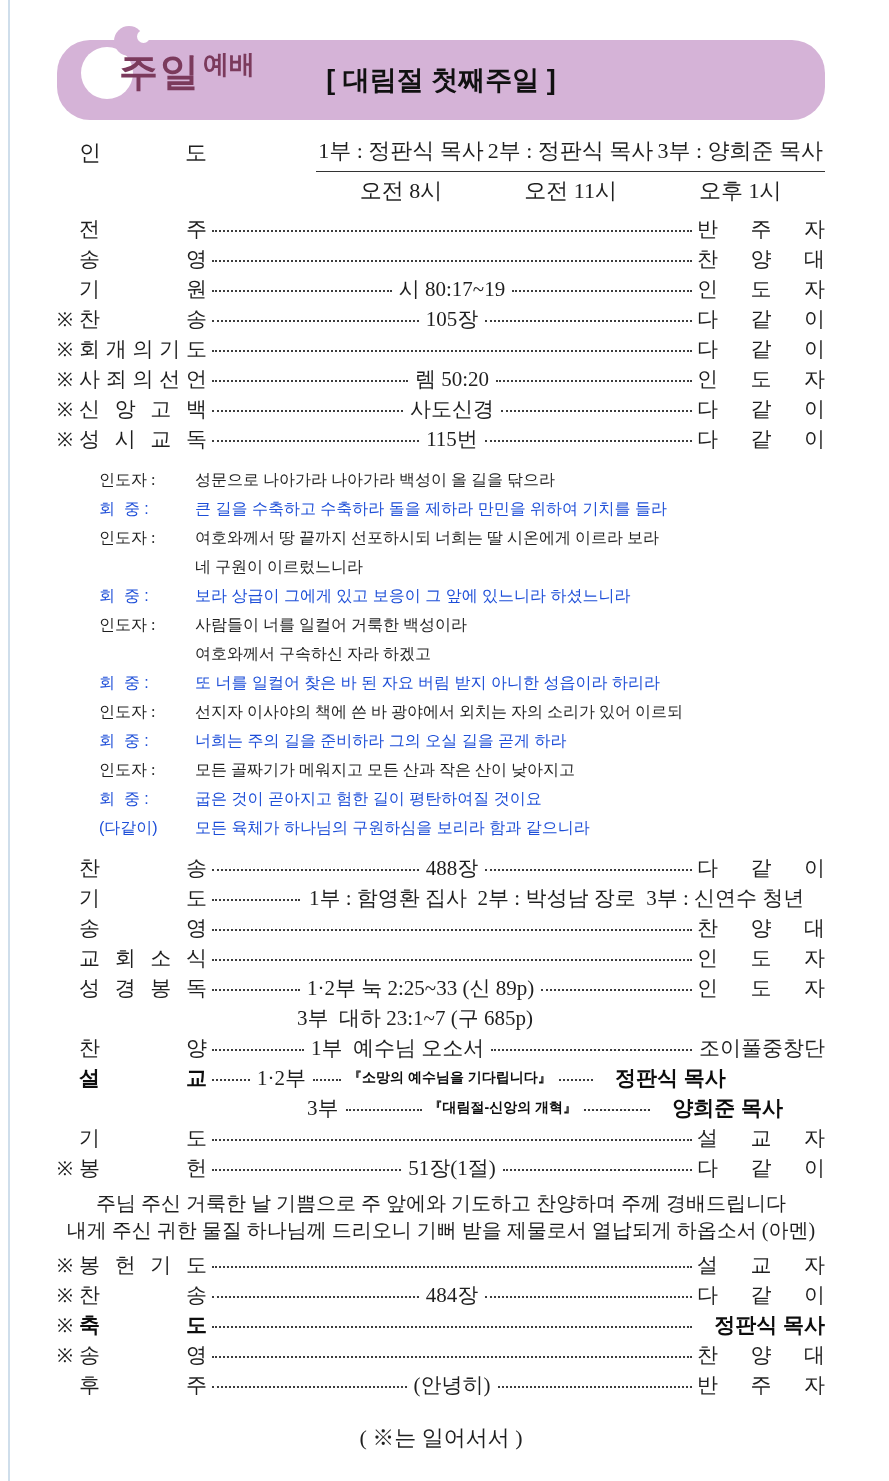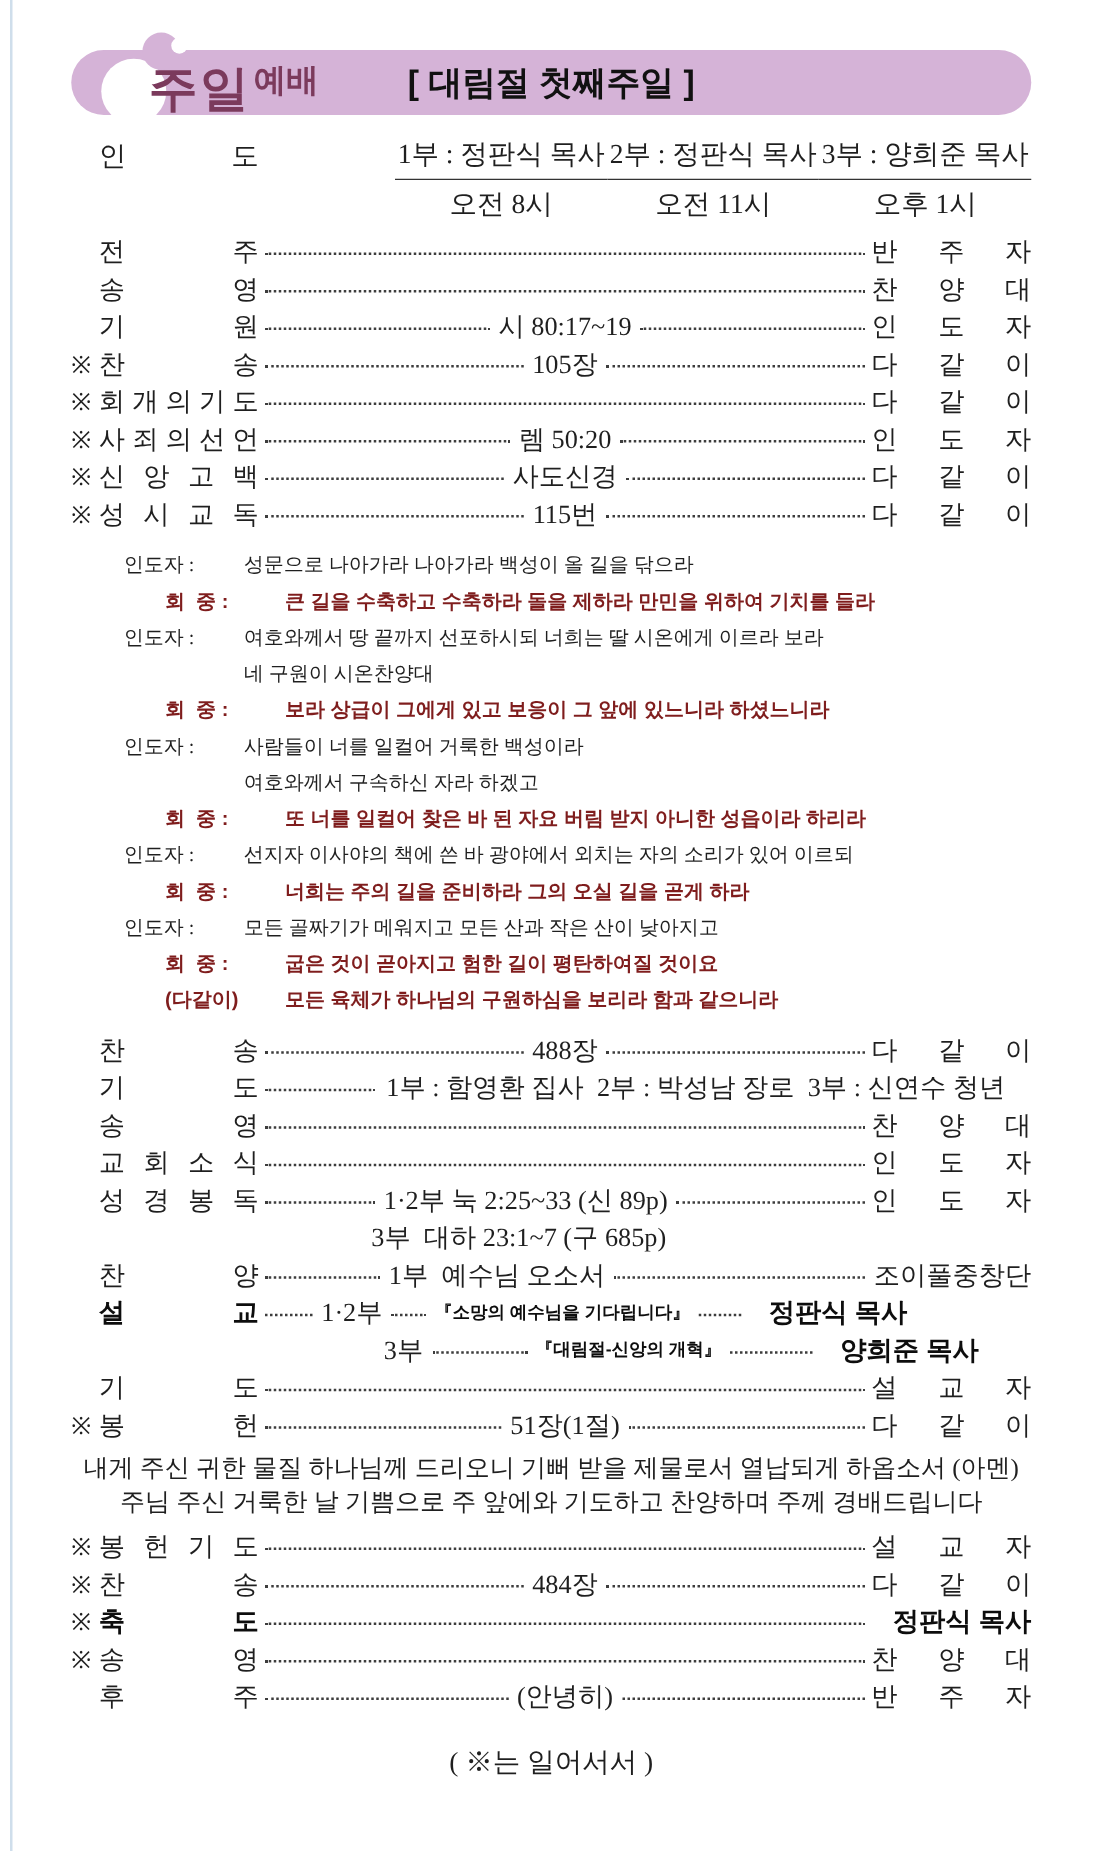--- a/index.html
+++ b/index.html
@@ -9,21 +9,21 @@
     --edge:#cfdeeb;
   }
   *{margin:0;padding:0;box-sizing:border-box;}
   html,body{background:#fff;}
   body{width:889px;height:1481px;overflow:hidden;color:var(--ink);
        font-family:"Liberation Serif",serif;}
   .page{position:relative;width:889px;height:1481px;padding:40px 64px 40px 57px;}
   .edge-line{position:absolute;left:8px;top:0;bottom:0;width:2px;background:var(--edge);}
 
   
-  .banner{position:relative;height:52px;background:var(--banner-bg);
+  .banner{position:relative;height:80px;background:var(--banner-bg);
           border-radius:33px;margin-bottom:14px;}
   .orb-big{position:absolute;left:24px;top:7px;width:52px;height:52px;border-radius:50%;background:#fff;}
   .orb-mid{position:absolute;left:57px;top:-14px;width:30px;height:30px;border-radius:50%;background:var(--banner-bg);}
   .orb-tiny{position:absolute;left:80px;top:-10px;width:13px;height:13px;border-radius:50%;background:#fff;}
   .logo-text{position:absolute;left:62px;top:10px;display:flex;align-items:flex-start;
              color:var(--logo-text);font-family:"Liberation Sans",sans-serif;font-weight:800;}
   .logo-big{font-size:39px;line-height:44px;letter-spacing:2px;}
   .logo-small{font-size:26px;line-height:28px;margin-left:2px;}
   .banner-sub{position:absolute;left:50%;top:50%;transform:translate(-50%,-50%);
               font-family:"Liberation Sans",sans-serif;font-weight:700;font-size:27px;color:#111;
@@ -47,21 +47,21 @@
   .ct{white-space:pre;margin:0 2px;}
   .fill{flex:1 1 auto;white-space:pre;margin-left:4px;}
   .rcol{flex:0 0 128px;display:flex;justify-content:flex-end;white-space:pre;}
   .rcol.just{justify-content:space-between;}
   .b{font-family:"Liberation Sans",sans-serif;font-weight:700;color:#0d0d0d;}
   .b.ct{font-size:14px;}
 
   
   .reading{margin:12px 0 10px 0;padding-left:42px;}
   .rline{display:flex;align-items:center;height:29px;font-size:16px;}
-  .rline.b{font-family:"Liberation Sans",sans-serif;font-weight:700;color:#7f1d1d;margin-left:33px;}
+  .rline.b{font-family:"Liberation Sans",sans-serif;font-weight:400;color:#1d4ed8;}
   .rlabel{flex:0 0 96px;white-space:pre;}
   .rtext{white-space:pre;}
 
   
   .prayer{margin:7px 0 6px 0;text-align:center;font-size:20px;line-height:27px;}
   .prayer div{white-space:pre;}
   .footnote{margin-top:23px;text-align:center;font-size:22px;white-space:pre;}
 </style>
 </head>
 <body>
@@ -204,21 +204,21 @@
       <div class="rline b">
         <span class="rlabel">회  중 :</span>
         <span class="rtext">큰 길을 수축하고 수축하라 돌을 제하라 만민을 위하여 기치를 들라</span>
       </div>
       <div class="rline">
         <span class="rlabel">인도자 :</span>
         <span class="rtext">여호와께서 땅 끝까지 선포하시되 너희는 딸 시온에게 이르라 보라</span>
       </div>
       <div class="rline">
         <span class="rlabel"></span>
-        <span class="rtext">네 구원이 시온찬양대</span>
+        <span class="rtext">네 구원이 이르렀느니라</span>
       </div>
       <div class="rline b">
         <span class="rlabel">회  중 :</span>
         <span class="rtext">보라 상급이 그에게 있고 보응이 그 앞에 있느니라 하셨느니라</span>
       </div>
       <div class="rline">
         <span class="rlabel">인도자 :</span>
         <span class="rtext">사람들이 너를 일컬어 거룩한 백성이라</span>
       </div>
       <div class="rline">
@@ -358,22 +358,22 @@
           <span>헌</span>
         </span>
         <span class="dots" style="flex: 1 1 0px;"></span>
         <span class="ct">51장(1절)</span>
         <span class="dots" style="flex: 1 1 0px;"></span>
         <span class="rcol just"><span>다</span><span>같</span><span>이</span></span>
       </div>
     </div>
 
   <div class="prayer">
+    <div>주님 주신 거룩한 날 기쁨으로 주 앞에와 기도하고 찬양하며 주께 경배드립니다</div>
     <div>내게 주신 귀한 물질 하나님께 드리오니 기뻐 받을 제물로서 열납되게 하옵소서 (아멘)</div>
-    <div>주님 주신 거룩한 날 기쁨으로 주 앞에와 기도하고 찬양하며 주께 경배드립니다</div>
   </div>
 
   <div class="rows" id="program2b">
       <div class="row">
         <span class="mark">※</span>
         <span class="icol">
           <span>봉</span>
           <span>헌</span>
           <span>기</span>
           <span>도</span>

